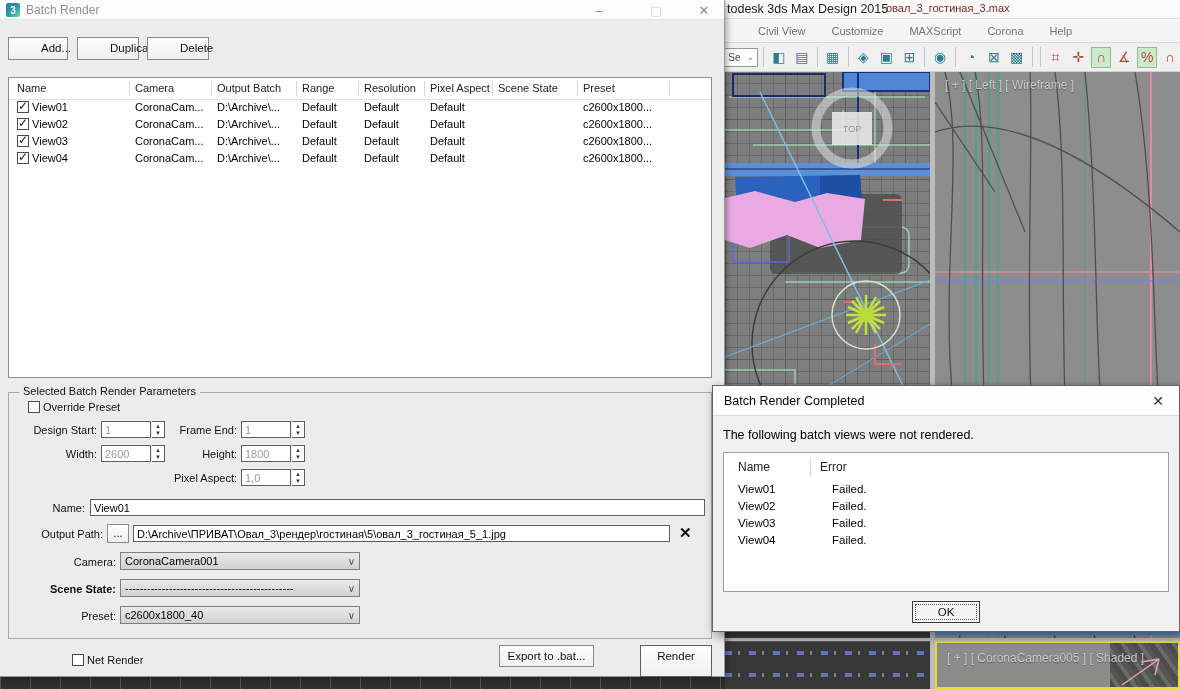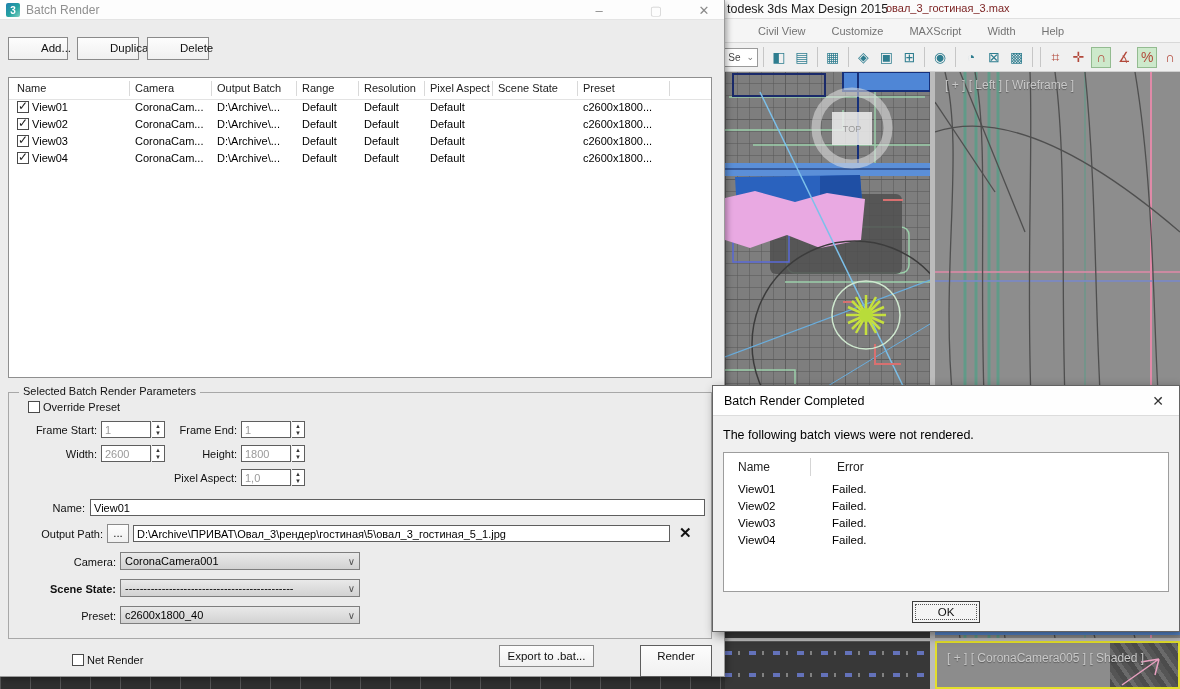--- a/index.html
+++ b/index.html
@@ -106,21 +106,21 @@
 
 <div class="max-titlebar">
   <span class="max-title-left">todesk 3ds Max Design 2015</span>
   <span class="max-title-file">овал_3_гостиная_3.max</span>
 </div>
 
 <div class="max-menubar">
   <span class="menu-item">Civil View</span>
   <span class="menu-item">Customize</span>
   <span class="menu-item">MAXScript</span>
-  <span class="menu-item">Width</span>
+  <span class="menu-item">Corona</span>
   <span class="menu-item">Help</span>
 </div>
 
 <div class="max-toolbar">
   <div class="tb-dropdown">
     <span>n Se</span>
     <span class="tb-dd-chev">⌄</span>
   </div>
   <div class="tb-sep"></div>
   <div class="tb-icon">◧</div>
@@ -327,21 +327,21 @@
       <span class="btcell" style="left:574px;">c2600x1800...</span>
     </div>
   </div>
 
   <div class="groupbox">
     <span class="group-legend">Selected Batch Render Parameters</span>
   </div>
 
   <span class="prm-label" style="left:28px; top:401px;"><span class="cb"></span>&nbsp;<span>Override Preset</span></span>
 
-  <span class="prm-label" style="left:27px; top:424px; width:70px;">Frame Start:</span>
+  <span class="prm-label" style="left:27px; top:424px; width:70px;">Design Start:</span>
   <input class="prm-input dis" style="left: 101px; top: 421px; width: 50px;" value="1">
   <span class="spinner" style="left:152px; top:421px;">
       <span>▲</span>
       <span>▼</span>
     </span>
   <span class="prm-label" style="left:167px; top:424px; width:70px;">Frame End:</span>
   <input class="prm-input dis" style="left: 241px; top: 421px; width: 50px;" value="1">
   <span class="spinner" style="left:292px; top:421px;">
       <span>▲</span>
       <span>▼</span>
@@ -399,21 +399,21 @@
 </div>
 
 <div class="cd">
   <div class="cd-titlebar">
     <span class="cd-title">Batch Render Completed</span>
     <div class="cd-close">✕</div>
   </div>
   <div class="cd-msg">The following batch views were not rendered.</div>
   <div class="cd-table">
     <span class="cd-th" style="left:14px;">Name</span>
-    <span class="cd-th" style="left:113px;">Error</span>
+    <span class="cd-th" style="left:96px;">Error</span>
     <span class="cd-th-sep"></span>
     <div class="cd-rows">
       <div class="cd-row">
         <span class="cd-cell" style="left:14px;">View01</span>
         <span class="cd-cell" style="left:108px;">Failed.</span>
       </div>
       <div class="cd-row">
         <span class="cd-cell" style="left:14px;">View02</span>
         <span class="cd-cell" style="left:108px;">Failed.</span>
       </div>

